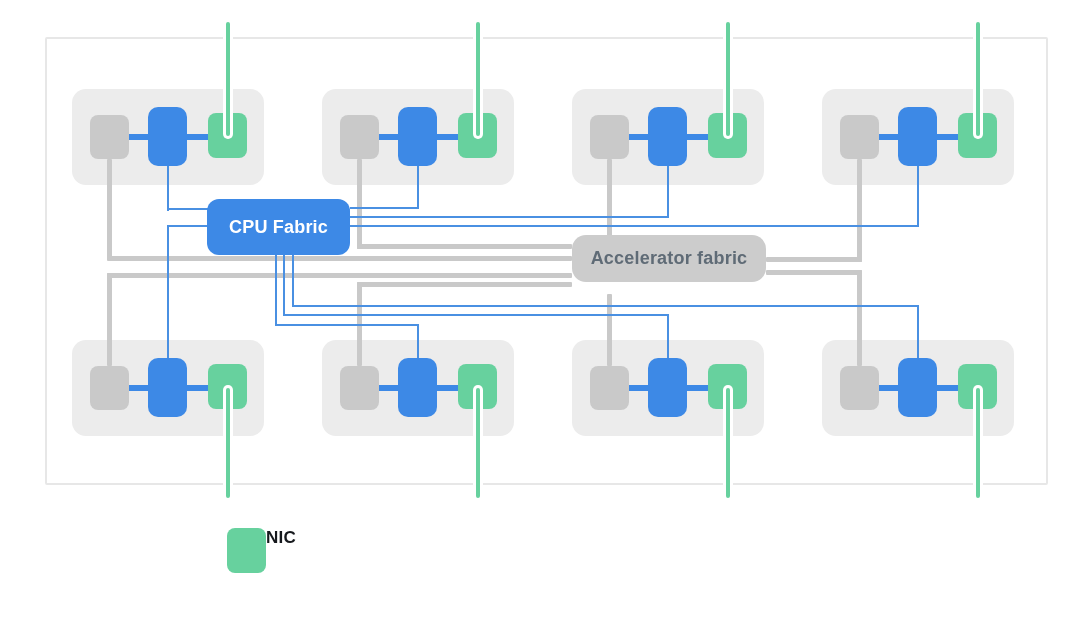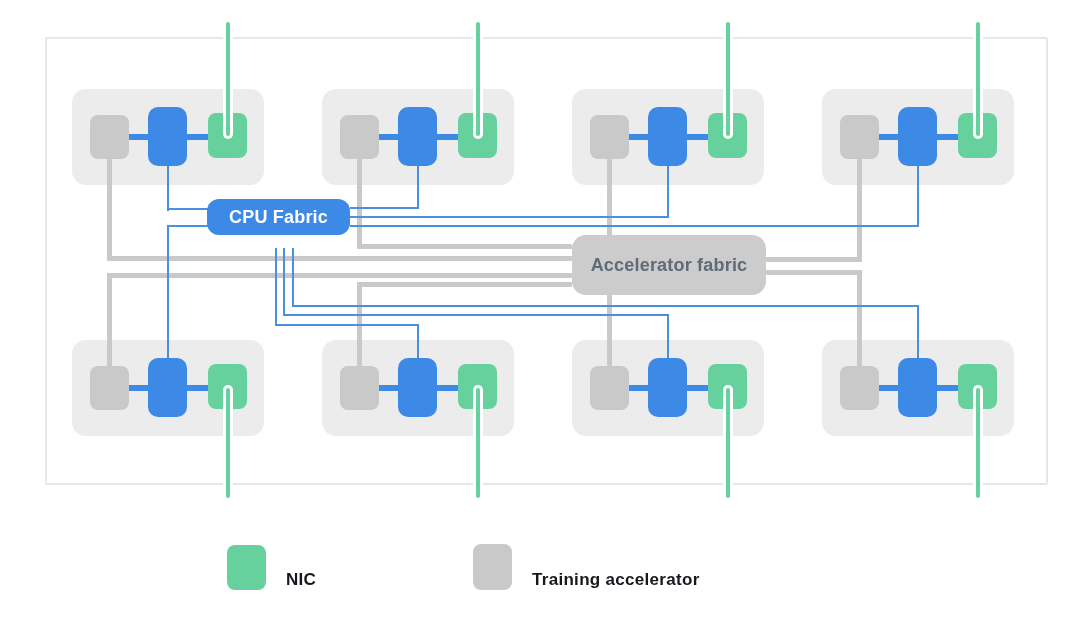--- a/index.html
+++ b/index.html
@@ -24,29 +24,29 @@
   .bar.b2{left:110px;top:45px;width:30px;}
   .ln{position:absolute;}
   .bl{background:var(--blue-line);z-index:3;}
   .gl{background:var(--gray-line);z-index:3;border-radius:1px;}
   .nl{background:var(--nic-green);width:4px;border-radius:3px;z-index:4;box-shadow:0 0 0 3px #fff;}
   .fabric{
     position:absolute;z-index:7;display:flex;align-items:center;justify-content:center;
     font-weight:700;font-size:18px;letter-spacing:.2px;
   }
   .fabric.cpu-fabric{
-    left:207px;top:199px;width:143px;height:36px;border-radius:12px;
+    left:207px;top:199px;width:143px;height:56px;border-radius:12px;
     background:var(--cpu-blue);color:#ffffff;align-items:center;
   }
   .fabric.accel-fabric{
-    left:572px;top:235px;width:194px;height:60px;border-radius:14px;
+    left:572px;top:235px;width:194px;height:47px;border-radius:14px;
     background:var(--fabric-box-gray);color:var(--fabric-text);
   }
   .legend-item{
-    position:absolute;top:528px;height:62px;display:flex;align-items:flex-end;gap:20px;z-index:2;
+    position:absolute;top:528px;height:62px;display:flex;align-items:flex-start;gap:0;z-index:2;
   }
   .legend-item .label{font-weight:700;font-size:17px;color:var(--legend-text);letter-spacing:.3px;}
   .sw{border-radius:8px;flex:none;}
   .sw.nic{width:39px;height:45px;background:var(--nic-green);}
   .sw.accel{width:39px;height:46px;background:var(--accelerator-gray);}
   .sw.cpu{width:39px;height:62px;border-radius:10px;background:var(--cpu-blue);}
 </style>
 </head>
 <body>
 
@@ -161,18 +161,14 @@
     <span>CPU Fabric</span>
   </div>
   <div class="fabric accel-fabric">
     <span>Accelerator fabric</span>
   </div>
 
   <div class="legend-item" style="left:227px;">
     <div class="sw nic"></div>
     <div class="label">NIC</div>
   </div>
-  <div class="legend-item" style="left:473px;">
-    <div class="sw accel"></div>
-    <div class="label">Training accelerator</div>
-  </div>
 
 </div>
 
 </body></html>

